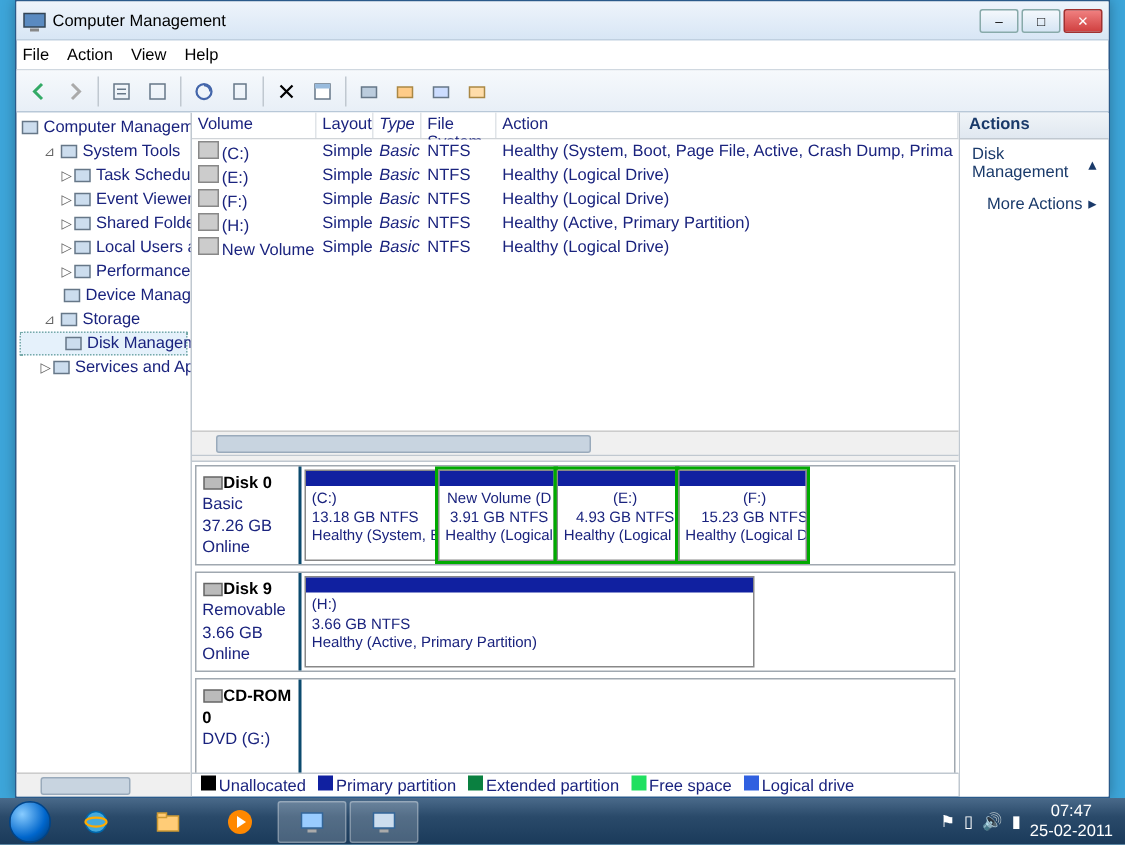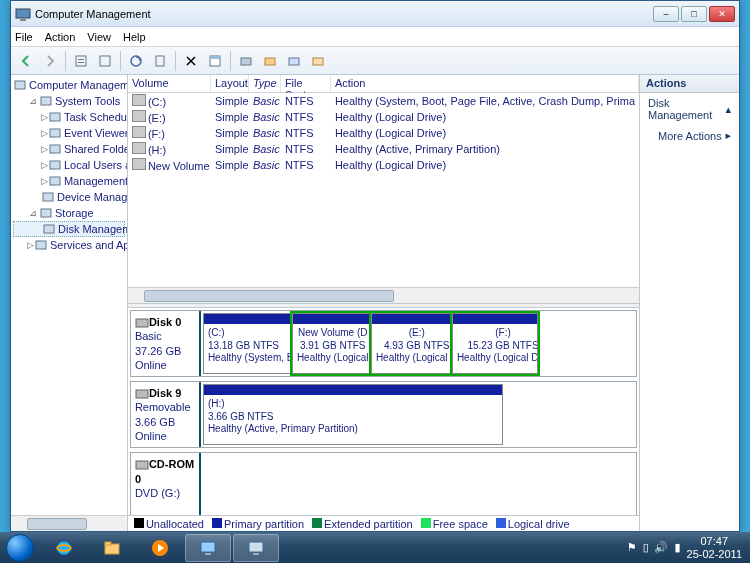--- a/index.html
+++ b/index.html
@@ -194,21 +194,21 @@
           <span class="ico"><svg width="14" height="14" viewBox="0 0 14 14">
               <rect x="2" y="3" width="10" height="8" fill="#cde" stroke="#678"></rect>
             </svg></span>
           <span>Local Users and Groups</span>
         </div>
         <div class="tree-row" style="padding-left: 28px;">
           <span class="exp">▷</span>
           <span class="ico"><svg width="14" height="14" viewBox="0 0 14 14">
               <rect x="2" y="3" width="10" height="8" fill="#cde" stroke="#678"></rect>
             </svg></span>
-          <span>Management</span>
+          <span>Performance</span>
         </div>
         <div class="tree-row" style="padding-left: 28px;">
           <span class="exp"></span>
           <span class="ico"><svg width="14" height="14" viewBox="0 0 14 14">
               <rect x="2" y="3" width="10" height="8" fill="#cde" stroke="#678"></rect>
             </svg></span>
           <span>Device Manager</span>
         </div>
         <div class="tree-row" style="padding-left: 14px;">
           <span class="exp">⊿</span>

